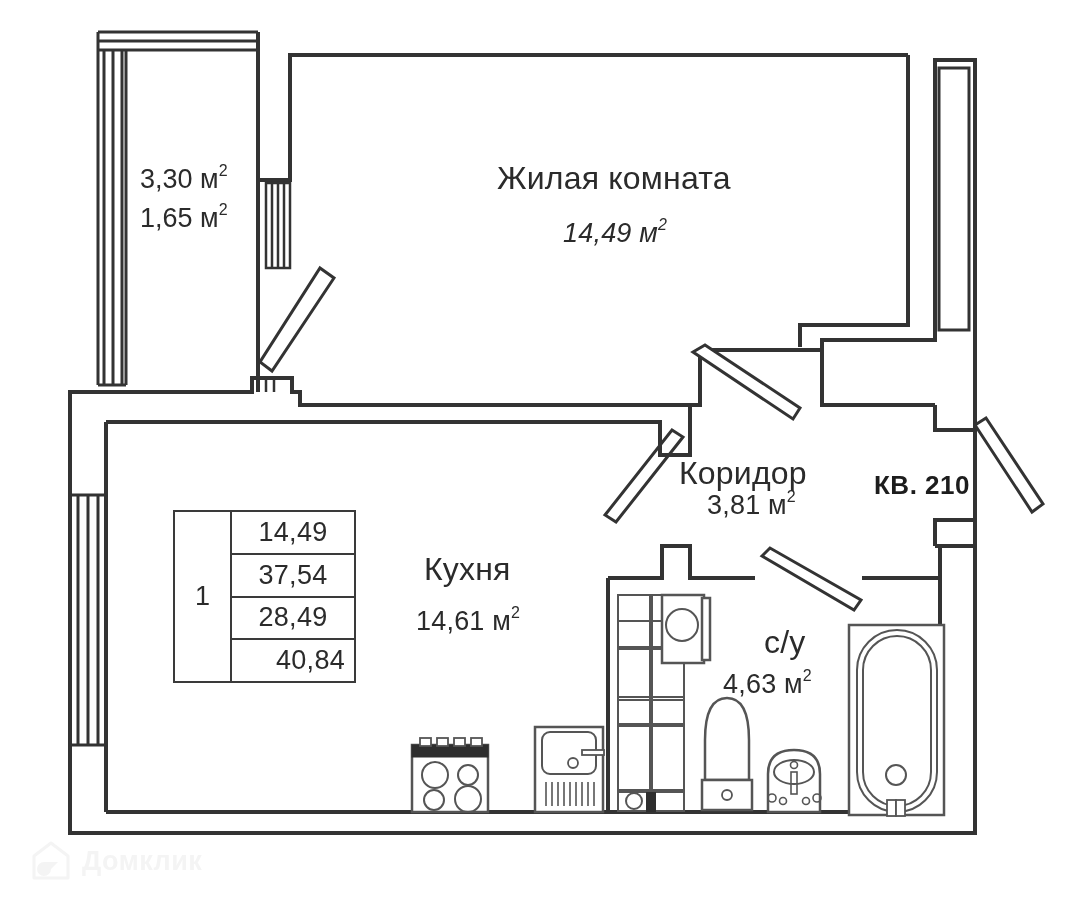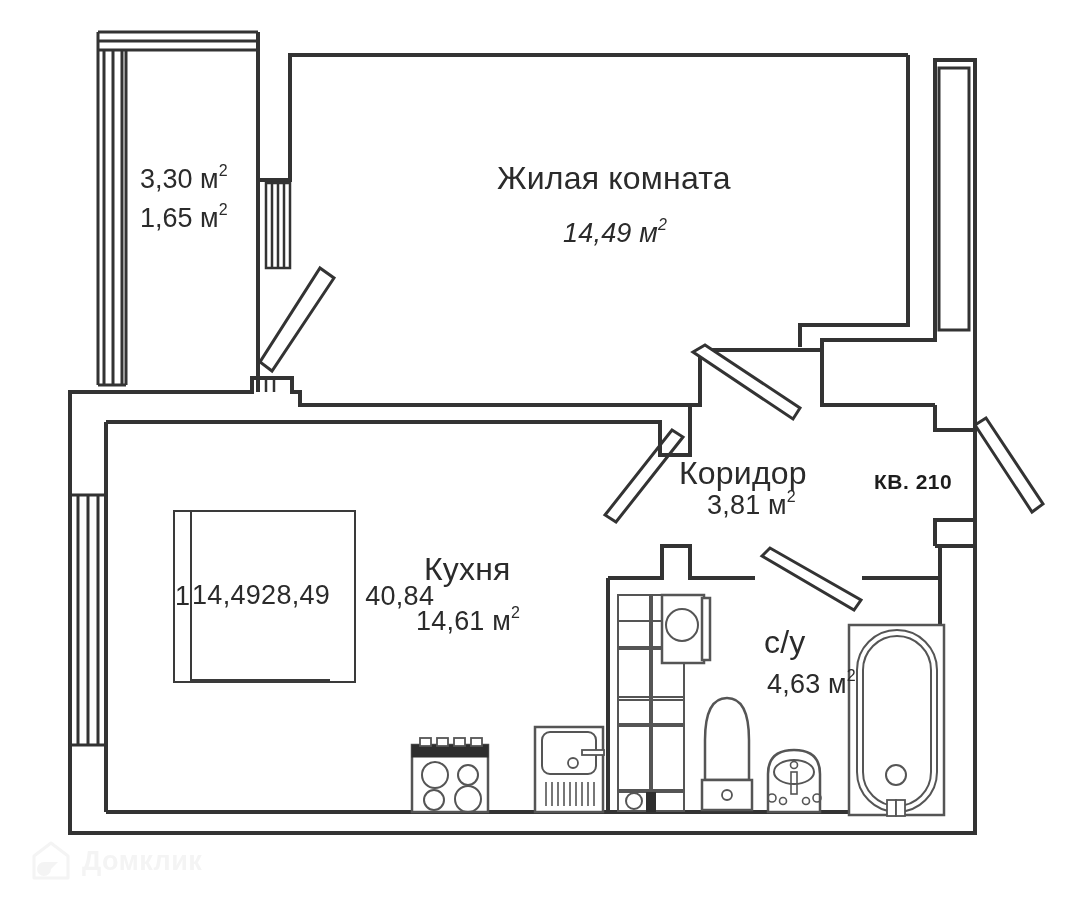--- a/index.html
+++ b/index.html
@@ -41,21 +41,21 @@
     font-size: 27px;
     letter-spacing: 0.2px;
   }
   .sup {
     font-size: 16px;
     vertical-align: super;
     position: relative;
     top: -2px;
   }
   .kv-label {
-    font-size: 21px;
+    font-size: 26px;
     font-weight: bold;
     color: #1d1d1d;
     letter-spacing: 0.5px;
   }
   .balcony-area {
     font-size: 27px;
   }
   
   #summary-table {
     position: absolute;
@@ -74,21 +74,21 @@
     align-items: center;
     justify-content: center;
     border-right: 2px solid #3a3a3a;
     box-sizing: border-box;
     font-size: 27px;
     color: #2b2b2b;
   }
   #summary-table .values-col {
     flex: 1;
     display: flex;
-    flex-direction: row;
+    flex-direction: column;
   }
   #summary-table .value-cell {
     flex: 1;
     display: flex;
     align-items: center;
     justify-content: center;
     border-bottom: 2px solid #3a3a3a;
     box-sizing: border-box;
     font-size: 27px;
     color: #2b2b2b;
@@ -343,30 +343,31 @@
   <div class="lbl room-area" style="left:416px; top:606px;">
     <span>14,61 м</span><span class="sup">2</span>
   </div>
 
   <div class="lbl room-name" style="left:679px; top:443px;margin-top:12px;">Коридор</div>
   <div class="lbl room-area" style="left:707px; top:490px;">
     <span>3,81 м</span><span class="sup">2</span>
   </div>
 
   <div class="lbl room-name" style="left:764px; top:624px;">с/у</div>
-  <div class="lbl room-area" style="left:723px; top:669px;margin-left:44px;">
+  <div class="lbl room-area" style="left:723px; top:669px;">
     <span>4,63 м</span><span class="sup">2</span>
   </div>
 
   <div class="lbl kv-label" style="left:874px; top:470px;">КВ. 210</div>
 
   <div id="summary-table">
     <div class="rooms-cell">1</div>
     <div class="values-col">
       <div class="value-cell">14,49</div>
+      <div class="value-cell">37,54</div>
       <div class="value-cell">28,49</div>
       <div class="value-cell">40,84</div>
     </div>
   </div>
 
   <div id="watermark">
     <svg width="42" height="42" viewBox="0 0 42 42">
       <path d="M 4 16 L 21 3 L 38 16 L 38 38 L 4 38 Z" fill="none" stroke="#f4f4f4" stroke-width="3" stroke-linejoin="round"></path>
       <path d="M 14 22 a 7 7 0 1 0 7 7 L 28 22 Z" fill="#f4f4f4"></path>
     </svg>

